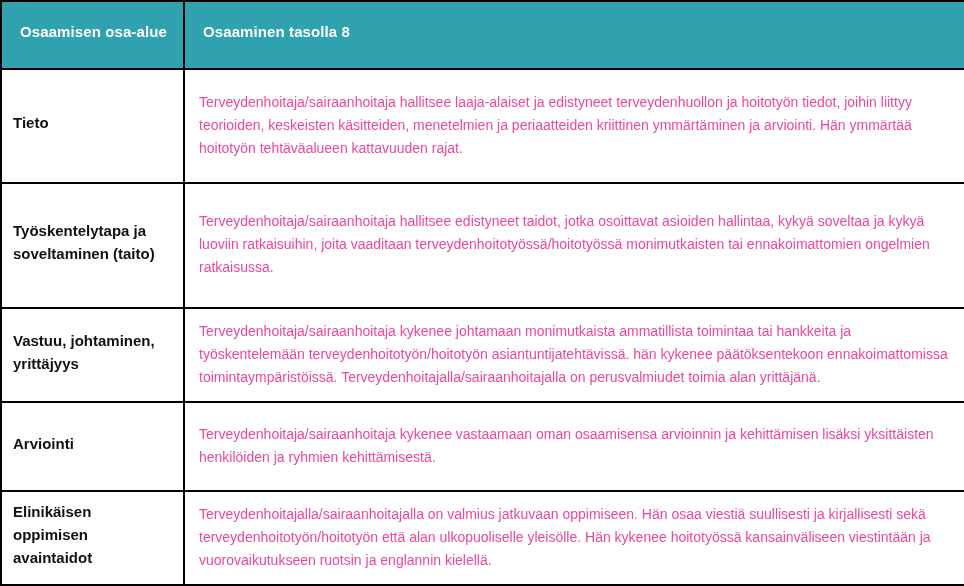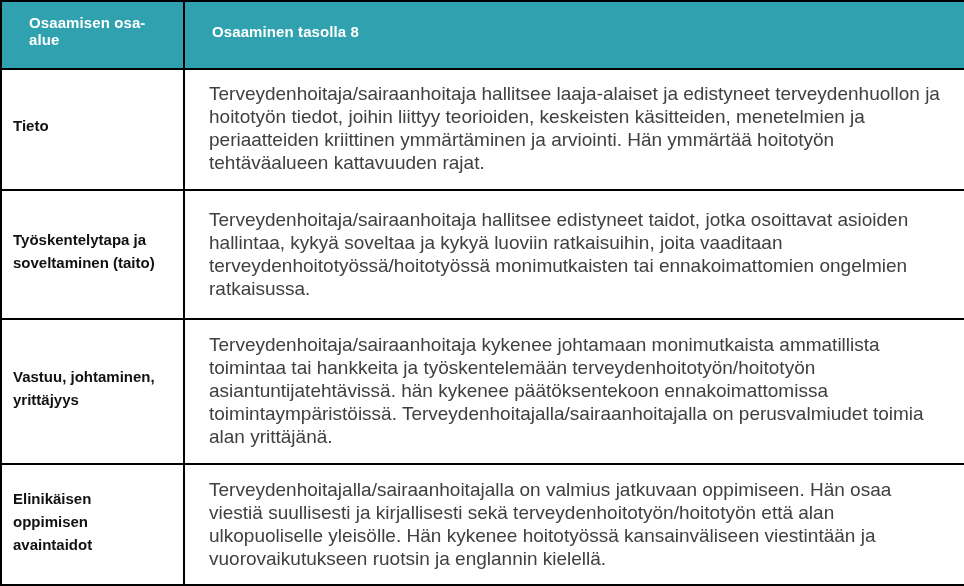--- a/index.html
+++ b/index.html
@@ -26,35 +26,35 @@
   tr.row-0 { height: 113px; }
   tr.row-1 { height: 124px; }
   tr.row-2 { height: 78px; }
   tr.row-3 { height: 88px; }
   tr.row-4 { height: 80px; }
   th.header-cell {
     background: #2fa1af;
     color: #ffffff;
     font-size: 15px;
     font-weight: bold;
-    padding: 0 10px 8px 27px;
+    padding: 0 10px 8px 18px;
     letter-spacing: 0.1px;
   }
   td.label-cell {
     font-size: 15px;
     font-weight: bold;
     color: #111111;
     padding: 7px 14px 14px 11px;
     line-height: 23px;
     vertical-align: middle;
   }
   td.desc-cell {
-    font-size: 19px;
-    color: #404040;
-    padding: 10px 16px 12px 24px;
+    font-size: 14px;
+    color: #ec4899;
+    padding: 10px 16px 12px 14px;
     line-height: 23px;
     vertical-align: middle;
   }
 </style>
 </head>
 <body>
 
 <table class="competence-table">
   <colgroup>
     <col class="col-label">
@@ -72,18 +72,22 @@
       <td class="desc-cell">Terveydenhoitaja/sairaanhoitaja hallitsee laaja-alaiset ja edistyneet terveydenhuollon ja hoitotyön tiedot, joihin liittyy teorioiden, keskeisten käsitteiden, menetelmien ja periaatteiden kriittinen ymmärtäminen ja arviointi. Hän ymmärtää hoitotyön tehtäväalueen kattavuuden rajat.</td>
     </tr>
     <tr class="row-1">
       <td class="label-cell">Työskentelytapa ja soveltaminen (taito)</td>
       <td class="desc-cell">Terveydenhoitaja/sairaanhoitaja hallitsee edistyneet taidot, jotka osoittavat asioiden hallintaa, kykyä soveltaa ja kykyä luoviin ratkaisuihin, joita vaaditaan terveydenhoitotyössä/hoitotyössä monimutkaisten tai ennakoimattomien ongelmien ratkaisussa.</td>
     </tr>
     <tr class="row-2">
       <td class="label-cell">Vastuu, johtaminen, yrittäjyys</td>
       <td class="desc-cell">Terveydenhoitaja/sairaanhoitaja kykenee johtamaan monimutkaista ammatillista toimintaa tai hankkeita ja työskentelemään terveydenhoitotyön/hoitotyön asiantuntijatehtävissä. hän kykenee päätöksentekoon ennakoimattomissa toimintaympäristöissä. Terveydenhoitajalla/sairaanhoitajalla on perusvalmiudet toimia alan yrittäjänä.</td>
     </tr>
+    <tr class="row-3">
+      <td class="label-cell">Arviointi</td>
+      <td class="desc-cell">Terveydenhoitaja/sairaanhoitaja kykenee vastaamaan oman osaamisensa arvioinnin ja kehittämisen lisäksi yksittäisten henkilöiden ja ryhmien kehittämisestä.</td>
+    </tr>
     <tr class="row-4">
       <td class="label-cell">Elinikäisen oppimisen avaintaidot</td>
       <td class="desc-cell">Terveydenhoitajalla/sairaanhoitajalla on valmius jatkuvaan oppimiseen. Hän osaa viestiä suullisesti ja kirjallisesti sekä terveydenhoitotyön/hoitotyön että alan ulkopuoliselle yleisölle. Hän kykenee hoitotyössä kansainväliseen viestintään ja vuorovaikutukseen ruotsin ja englannin kielellä.</td>
     </tr>
   </tbody>
 </table>
 
 </body></html>

